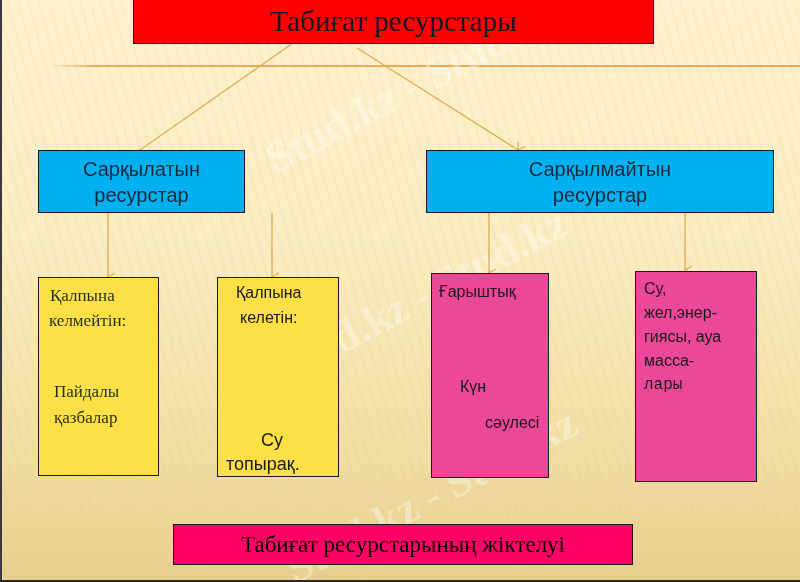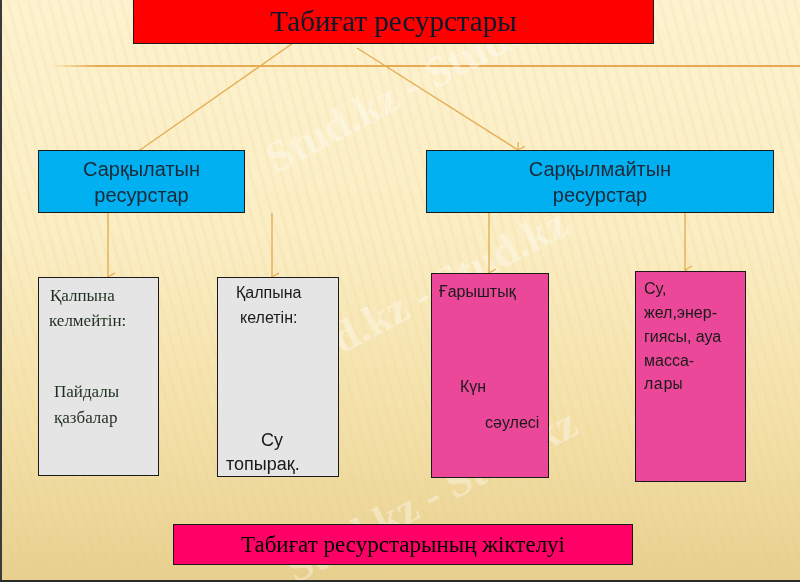--- a/index.html
+++ b/index.html
@@ -19,26 +19,26 @@
     background: linear-gradient(90deg, rgba(230,170,70,0) 0%, #e6ad55 6%, #e8a755 100%); }
   svg.arrows { position: absolute; left: 0; top: 0; width: 800px; height: 582px; pointer-events: none; }
   .box { position: absolute; box-sizing: border-box; border: 1.5px solid #1a1a1a; }
   .title-box { left: 133px; top: -2px; width: 521px; height: 46px; background: #ff0000;
     display: flex; align-items: center; justify-content: center; }
   .title-box span { font-family: "Liberation Serif", serif; font-size: 29px; color: #0f172a; }
   .blue { background: #00b0f0; display: flex; flex-direction: column; align-items: center; justify-content: center; }
   .blue span { font-family: Liberation Sans, sans-serif; font-size: 20px; color: #1b2a3a; line-height: 26px; }
   .blue-left { left: 38px; top: 150px; width: 207px; height: 63px; }
   .blue-right { left: 426px; top: 150px; width: 348px; height: 63px; }
-  .green { background: #e5e5e5; }
+  .green { background: #fde047; }
   .green-1 { left: 38px; top: 277px; width: 121px; height: 199px; }
   .green-2 { left: 217px; top: 277px; width: 122px; height: 200px; }
   .yellow { background: #ec4899; }
   .yellow-1 { left: 431px; top: 273px; width: 118px; height: 205px; }
-  .yellow-2 { left: 635px; top: 271px; width: 111px; height: 211px; }
+  .yellow-2 { left: 635px; top: 271px; width: 122px; height: 211px; }
   .txt { position: absolute; color: #1f2f1f; white-space: nowrap; }
   .serif { font-family: "Liberation Serif", serif; font-size: 17px; }
   .sans { font-family: "Liberation Sans", sans-serif; font-size: 16px; color: #1a1a1a; }
   .sans-lg { font-family: Liberation Sans, sans-serif; font-size: 18px; color: #1a1a1a; margin-top: 48px; }
   .bottom-box { left: 173px; top: 524px; width: 460px; height: 41px; background: #ff0066;
     display: flex; align-items: center; justify-content: center; }
   .bottom-box span { font-family: "Liberation Serif", serif; font-size: 23px; color: #000000; }
   .watermark { position: absolute; font-family: "Liberation Serif", serif; font-weight: bold;
     font-size: 44px; color: rgba(255,255,255,0.35); transform: rotate(-28deg); white-space: nowrap; pointer-events: none; }
 </style>

